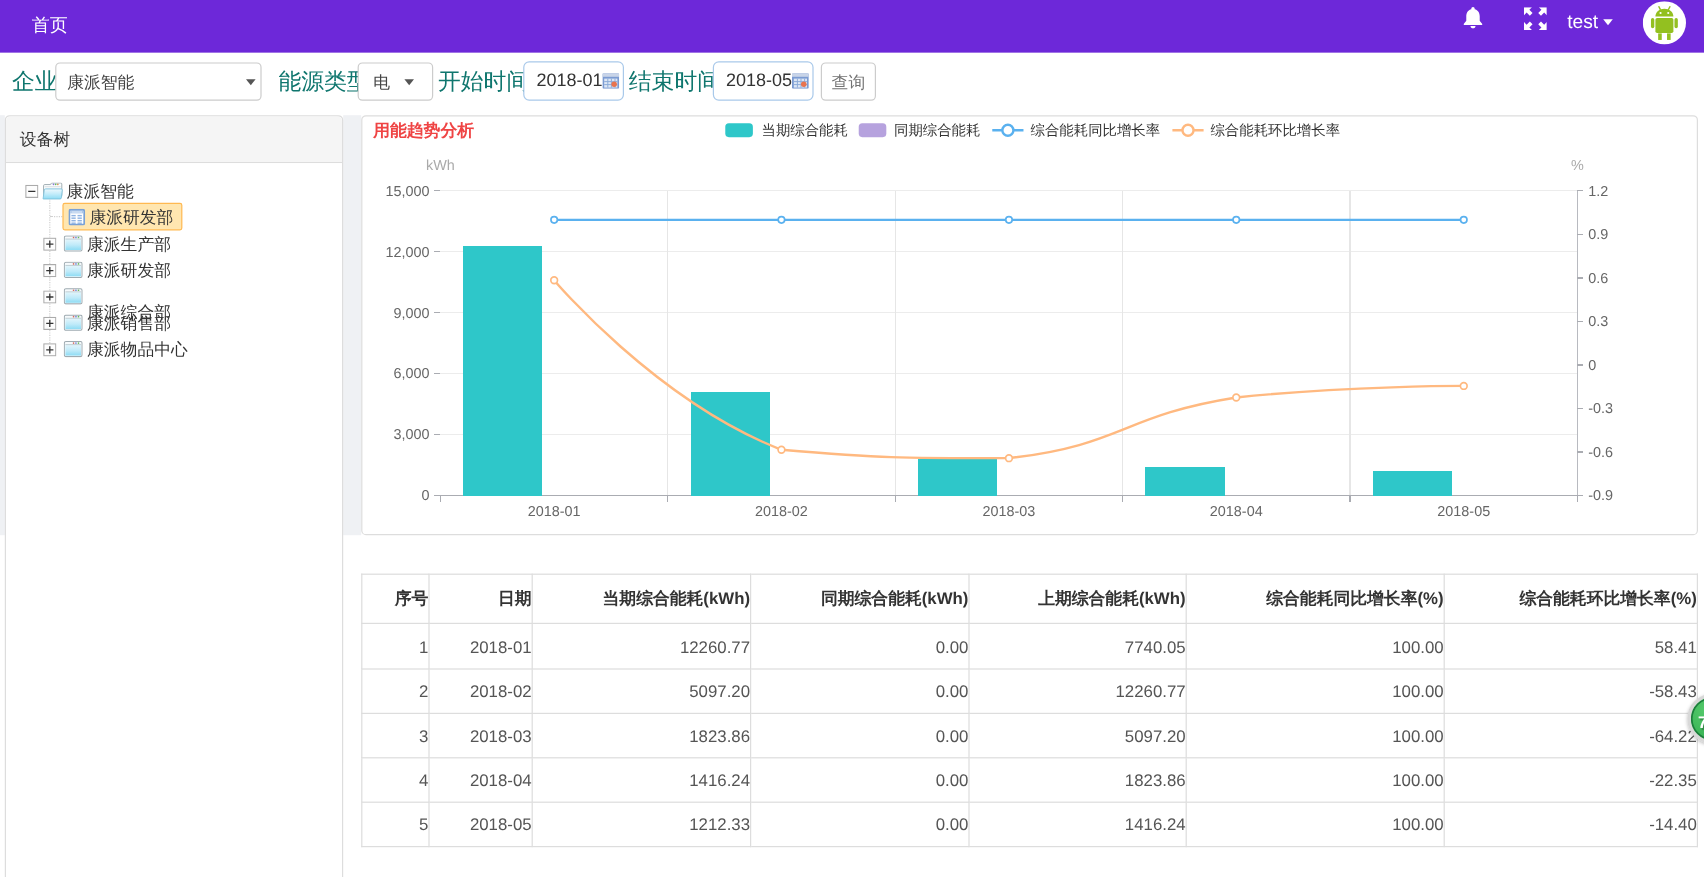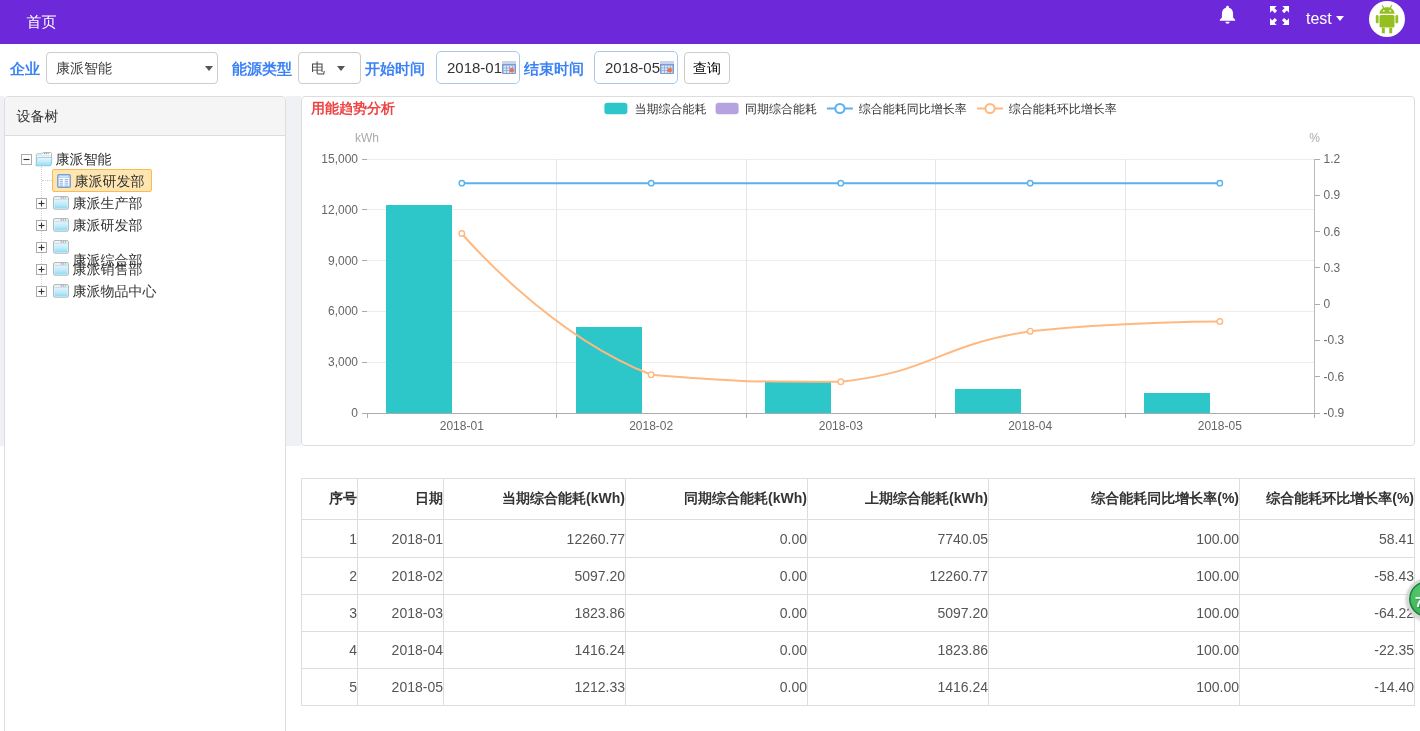--- a/index.html
+++ b/index.html
@@ -4,21 +4,21 @@
 <style>
 * { margin:0; padding:0; box-sizing:border-box; }
 html,body { width:1420px; height:731px; overflow:hidden; font-family:"Liberation Sans",sans-serif; background:#fff; position:relative; }
 .abs { position:absolute; }
 #navbar { position:absolute; left:0; top:0; width:1420px; height:44px; background:#6d28d9; }
 #tab-home { position:absolute; left:0; top:0; width:83px; height:44px; color:#fff; font-size:15px; line-height:44px; text-align:center; }
 #tab-active { position:absolute; left:83px; top:0; width:110px; height:44px; background:#545b69; color:#fff; font-size:15px; font-weight:bold; line-height:44px; text-align:center; }
 #nav-test { position:absolute; left:1306px; top:0; height:38px; line-height:38px; color:#fff; font-size:16px;text-align:center; }
 #nav-caret { position:absolute; left:1336px; top:16px; width:0; height:0; border-left:4.5px solid transparent; border-right:4.5px solid transparent; border-top:5px solid #fff; }
 #filterrow { position:absolute; left:0; top:44px; width:1420px; height:52px; background:#fff; }
-.flabel { position:absolute; top:3px; height:44px; line-height:44px; font-size:15px; font-weight:bold; color:#3b82f6; }
+.flabel { position:absolute; top:3px; height:44px; line-height:44px; font-size:19px; font-weight:normal; color:#0f766e; }
 .selbox { position:absolute; top:8px; height:32px; background:#fff; border:1px solid #ccc; border-radius:4px; font-size:14px; color:#444; line-height:30px; }
 .dinput { position:absolute; top:7px; height:33px; background:#fff; border:1px solid #a9c9ea; border-radius:5px; font-size:15px; color:#333; line-height:31px; }
 .caret-dn { position:absolute; width:0; height:0; border-left:4px solid transparent; border-right:4px solid transparent; border-top:5px solid #555; }
 .gap { position:absolute; background:#eff1f4; }
 .panel { position:absolute; background:#fff; border:1px solid #ddd; border-radius:4px; }
 #sidebar { left:3.5px; top:96px; width:282.5px; height:640px; }
 #sidebar-hd { height:39px; background:#f5f5f5; border-bottom:1px solid #ddd; border-radius:4px 4px 0 0; line-height:38px; font-size:14px; color:#333; padding-left:12px; }
 #chartpanel { left:301px; top:96px; width:1114.3px; height:350px; }
 #charttitle { position:absolute; left:9px; top:0; height:23px; line-height:23px; font-size:14px; font-weight:bold; color:#ef4444; }
 #tree { position:absolute; left:0; top:40px; width:280px; font-size:14px; color:#333; }
@@ -97,21 +97,21 @@
     <rect x="1.5" y="4.5" width="11" height="7.5" fill="#dce6f5"></rect>
     <g stroke="#8aaad8" stroke-width="0.8">
         <line x1="1.5" y1="7" x2="12.5" y2="7"></line>
         <line x1="1.5" y1="9.5" x2="12.5" y2="9.5"></line>
         <line x1="4.5" y1="4.5" x2="4.5" y2="12"></line>
         <line x1="7.5" y1="4.5" x2="7.5" y2="12"></line>
         <line x1="10.5" y1="4.5" x2="10.5" y2="12"></line>
       </g>
     <circle cx="9.8" cy="9.3" r="2.3" fill="#e8744f"></circle>
   </svg>
-  <div class="selbox" style="left:684px;width:46px;text-align:center;color:#000000">查询</div>
+  <div class="selbox" style="left:684px;width:46px;text-align:center;color:#737373">查询</div>
 </div>
 
 <div class="gap" style="left:0;top:96px;width:3.5px;height:350px"></div>
 <div class="gap" style="left:286px;top:96px;width:15px;height:350px"></div>
 
 <div class="panel" id="sidebar">
   <div id="sidebar-hd">设备树</div>
   <div id="tree">
 <div style="position:absolute;left:36px;top:22px;width:1px;height:135px;border-left:1px dotted #d0d0d0"></div>
 <div style="position:absolute;left:37px;top:43px;width:10px;height:1px;border-top:1px dotted #d0d0d0"></div>
@@ -348,21 +348,21 @@
 </div>
 
 <table id="dtable">
   <tbody>
       <tr>
     <th style="width:56px">序号</th>
         <th style="width:86px">日期</th>
         <th style="width:182px">当期综合能耗(kWh)</th>
         <th style="width:182px">同期综合能耗(kWh)</th>
         <th style="width:181px">上期综合能耗(kWh)</th>
-        <th style="width:251px">综合能耗同比增长率(%)</th>
+        <th style="width:215px">综合能耗同比增长率(%)</th>
         <th>综合能耗环比增长率(%)</th>
   </tr>
   <tr>
         <td>1</td>
         <td>2018-01</td>
         <td>12260.77</td>
         <td>0.00</td>
         <td>7740.05</td>
         <td>100.00</td>
         <td>58.41</td>

